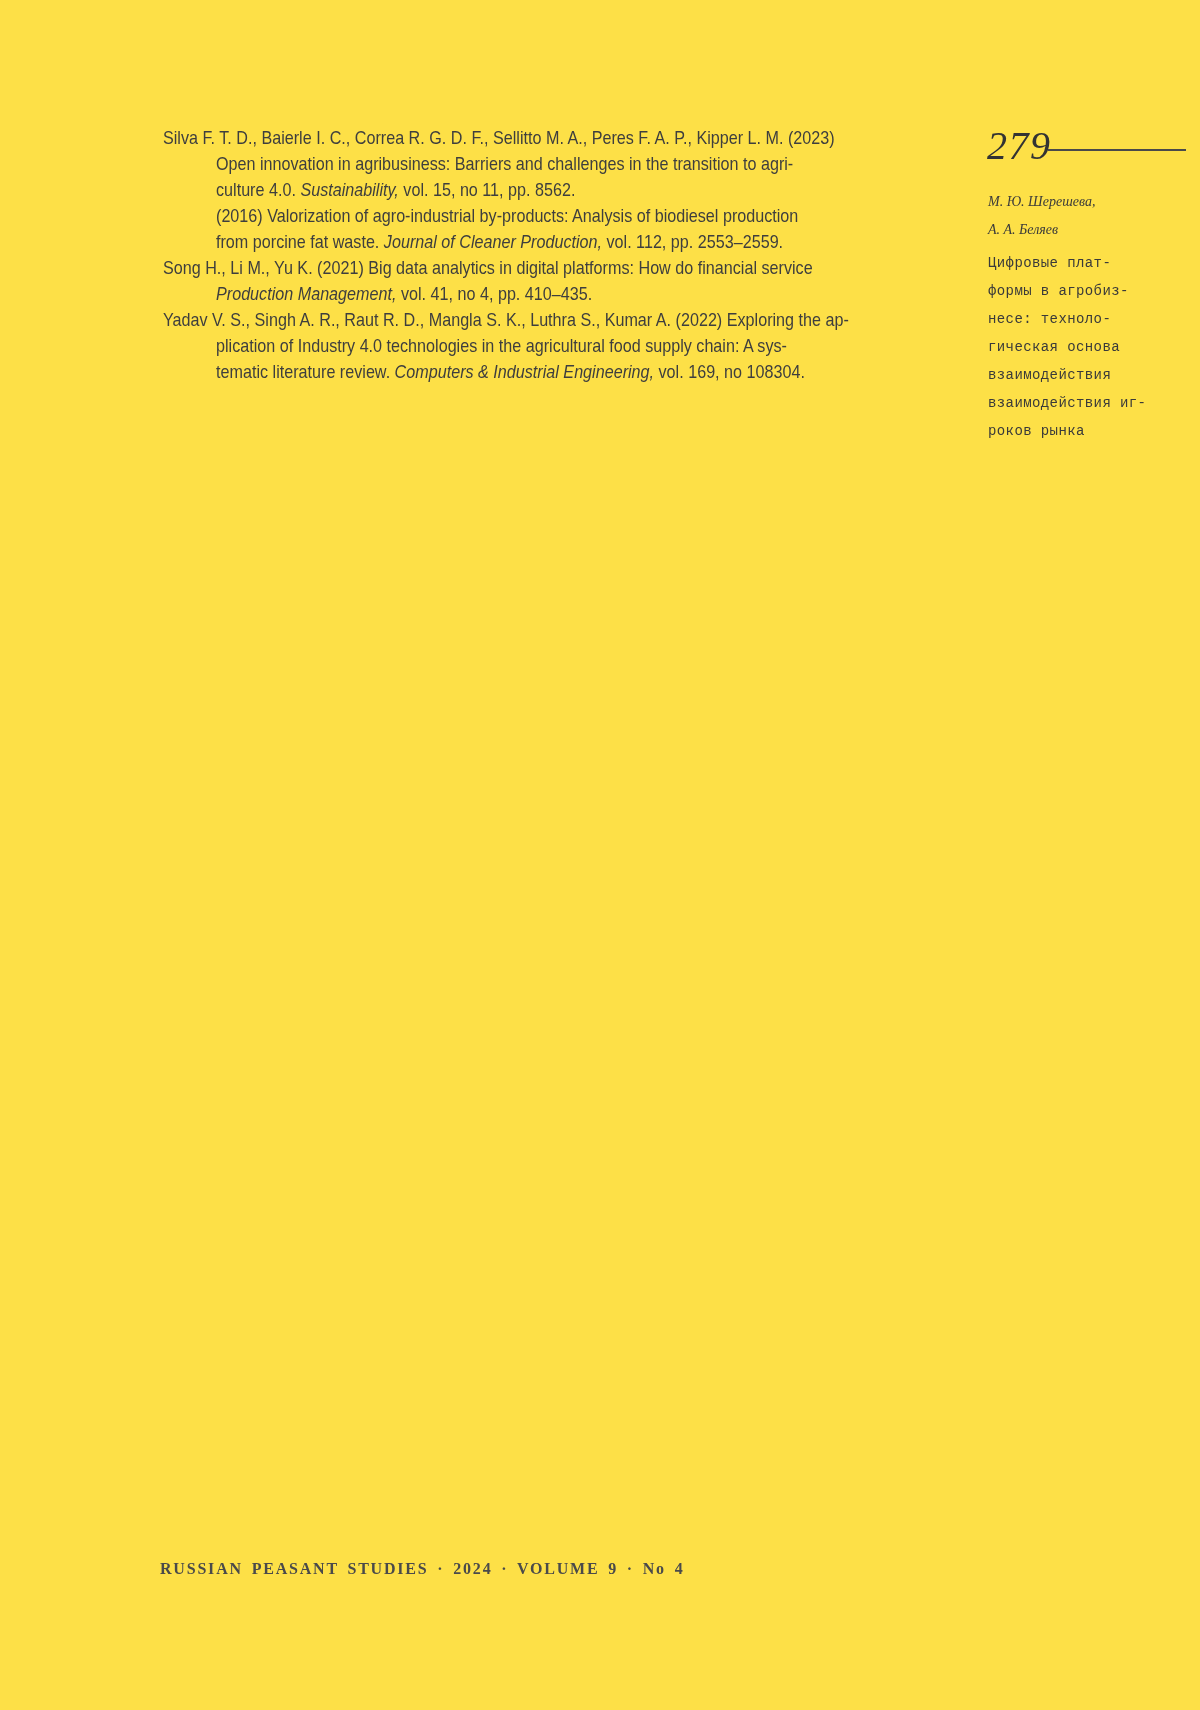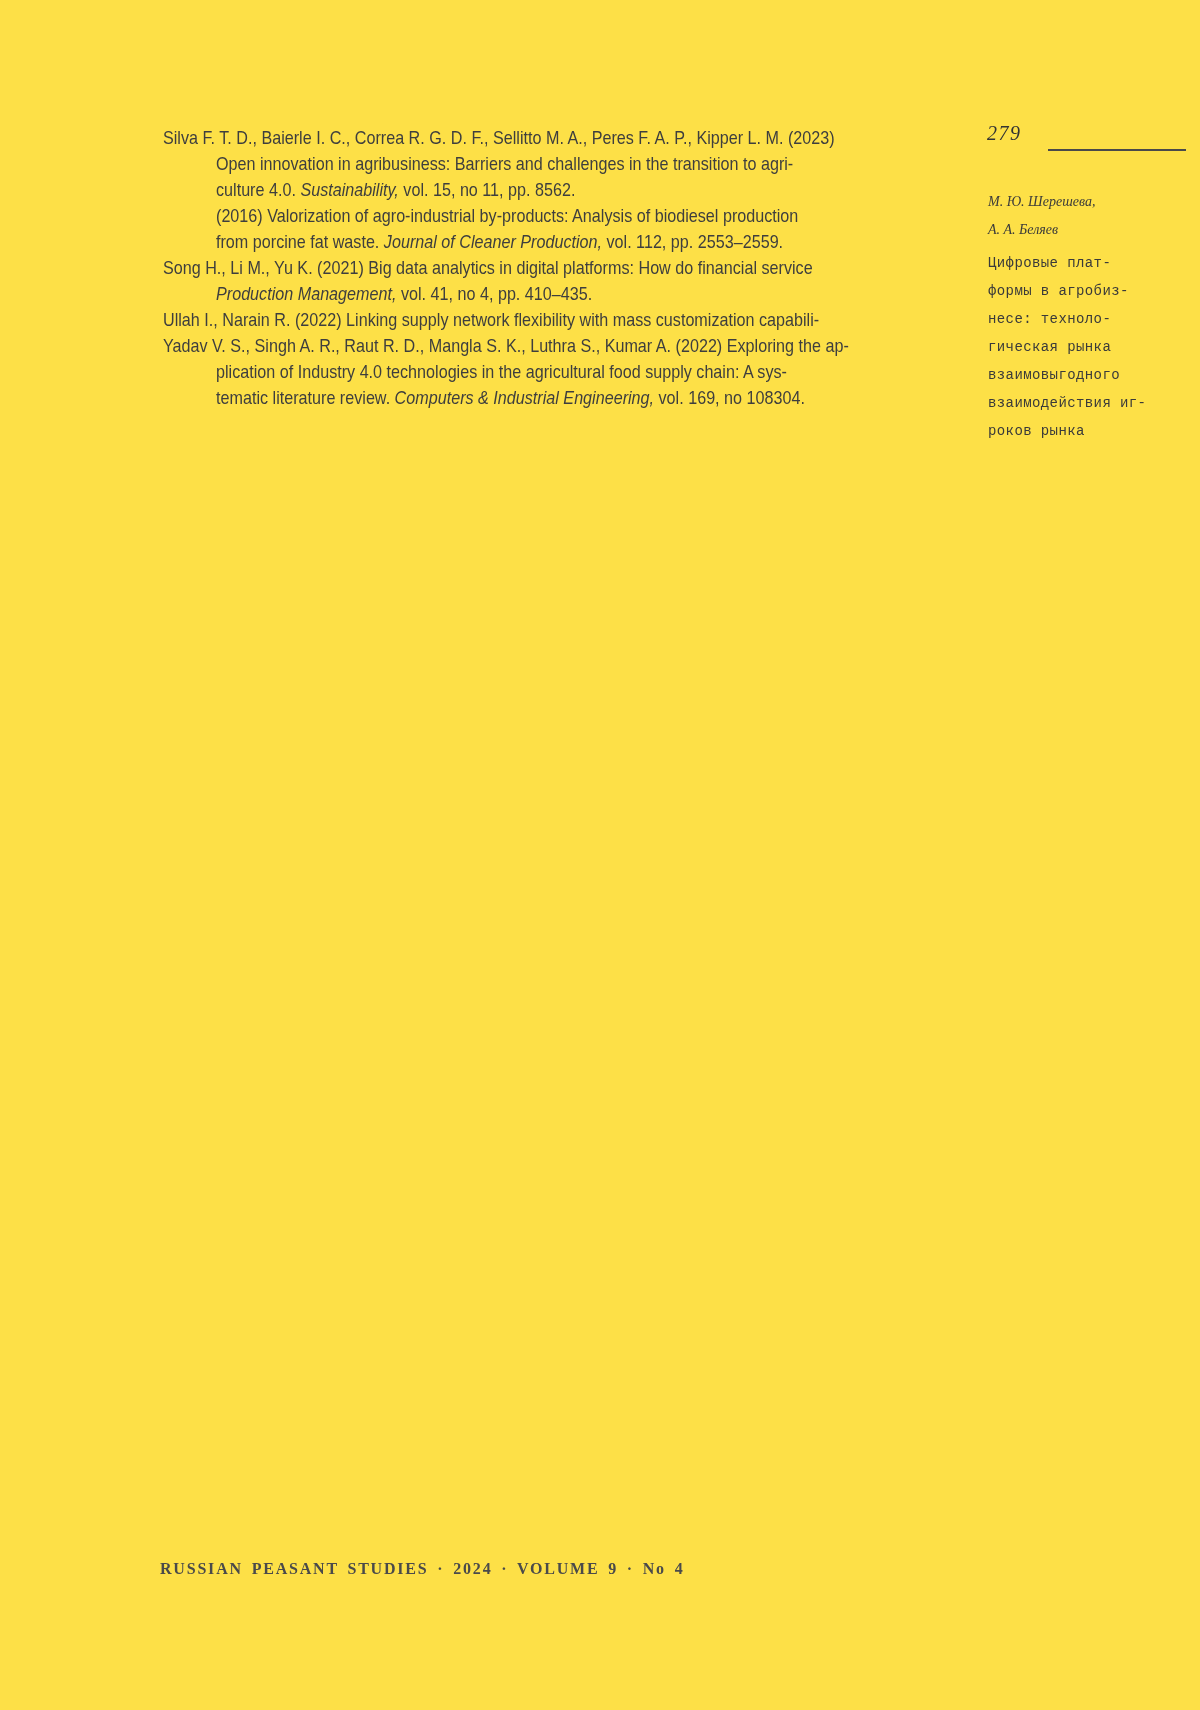--- a/index.html
+++ b/index.html
@@ -17,21 +17,21 @@
   .ref-line.indent { padding-left:53px; }
   .ref-line .sx {
     display:inline-block; transform:scaleX(0.85); transform-origin:0 50%;
     white-space:nowrap;
   }
   .ref-line em { font-style:italic; }
   
   .page-number {
     position:absolute; left:987px; top:122px;
     font-family:"Liberation Serif", serif; font-style:italic;
-    font-size:20px; color:#333333; letter-spacing:1.5px;
+    font-size:40px; color:#333333; letter-spacing:1.5px;
   }
   .head-rule {
     position:absolute; left:1048px; top:149px; width:138px; height:2px;
     background:#4a4a4a;
   }
   
   .sidebar {
     position:absolute; left:988px; top:188px; width:200px;
     font-family:"Liberation Serif", serif; font-size:14px; line-height:28px;
     color:#3a3a3a;
@@ -59,43 +59,42 @@
       </div>
       <div class="ref-entry">
         <div class="ref-line indent"><span class="sx"><span>(2016) Valorization of agro-industrial by-products: Analysis of biodiesel production</span></span></div>
         <div class="ref-line indent"><span class="sx"><span>from porcine fat waste. </span><em>Journal of Cleaner Production,</em><span> vol. 112, pp. 2553–2559.</span></span></div>
       </div>
       <div class="ref-entry">
         <div class="ref-line"><span class="sx"><span>Song H., Li M., Yu K. (2021) Big data analytics in digital platforms: How do financial service</span></span></div>
         <div class="ref-line indent"><span class="sx"><em>Production Management,</em><span> vol. 41, no 4, pp. 410–435.</span></span></div>
       </div>
       <div class="ref-entry">
-        <div class="ref-line"><span class="sx"><span>Ullah I., Narain R. (2022) Linking supply network flexibility with mass customization capabili-</span></span></div>
       </div>
       <div class="ref-entry">
         <div class="ref-line"><span class="sx"><span>Yadav V. S., Singh A. R., Raut R. D., Mangla S. K., Luthra S., Kumar A. (2022) Exploring the ap-</span></span></div>
         <div class="ref-line indent"><span class="sx"><span>plication of Industry 4.0 technologies in the agricultural food supply chain: A sys-</span></span></div>
         <div class="ref-line indent"><span class="sx"><span>tematic literature review. </span><em>Computers &amp; Industrial Engineering,</em><span> vol. 169, no 108304.</span></span></div>
       </div>
     </div>
 
   <div class="page-number">279</div>
   <div class="head-rule"></div>
 
   <div class="sidebar">
     <div id="sb-authors">
         <div class="sb-author">М. Ю. Шерешева,</div>
         <div class="sb-author">А. А. Беляев</div>
       </div>
     <div class="sb-title" id="sb-title">
         <div class="sb-title-line">Цифровые плат-</div>
         <div class="sb-title-line">формы в агробиз-</div>
         <div class="sb-title-line">несе: техноло-</div>
-        <div class="sb-title-line">гическая рынка</div>
-        <div class="sb-title-line">взаимовыгодного</div>
+        <div class="sb-title-line">гическая основа</div>
+        <div class="sb-title-line">взаимодействия</div>
         <div class="sb-title-line">взаимодействия иг-</div>
         <div class="sb-title-line">роков рынка</div>
       </div>
   </div>
 
   <div class="footer">RUSSIAN PEASANT STUDIES · 2024 · VOLUME 9 · No 4</div>
 
 </div>
 
 </body></html>

